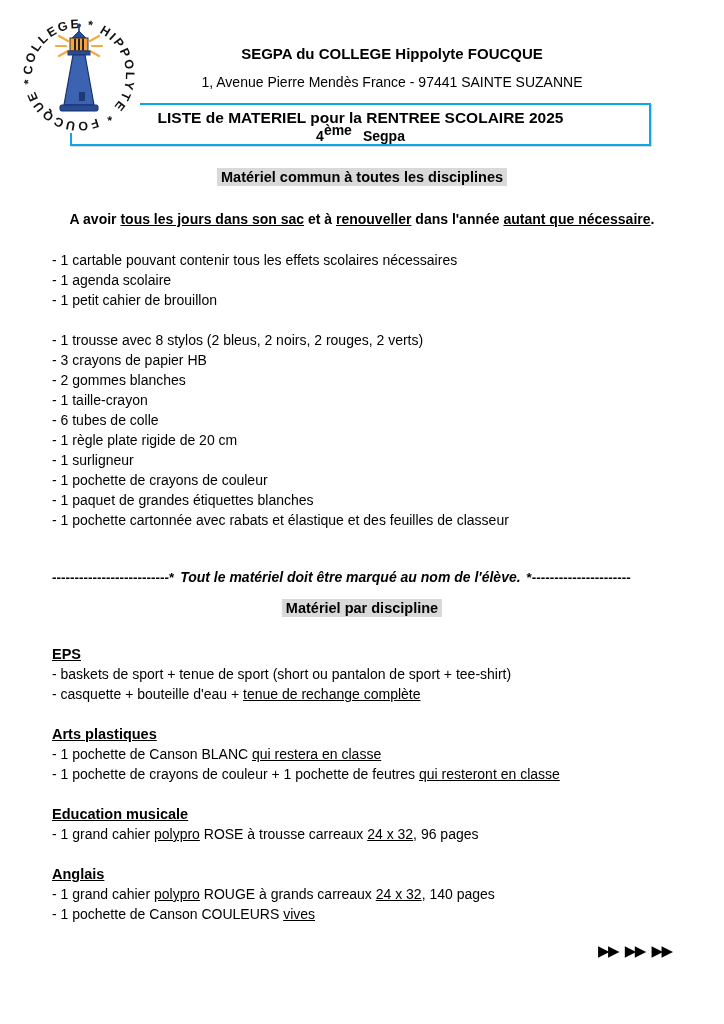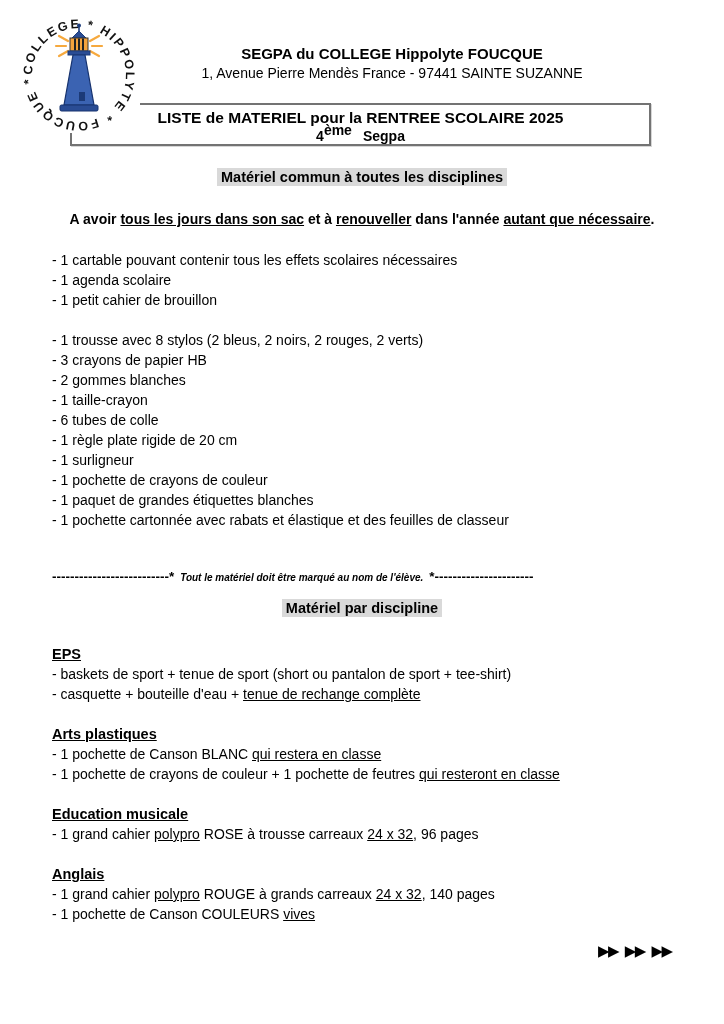--- a/index.html
+++ b/index.html
@@ -4,41 +4,41 @@
 <style>
   html,body{margin:0;padding:0;background:#ffffff;}
   .page{
     position:relative;width:724px;height:1024px;background:#ffffff;
     font-family:"Liberation Sans",sans-serif;font-size:14px;color:#000;
     overflow:hidden;
   }
   .logo{position:absolute;left:18px;top:13px;width:122px;height:120px;background:#fff;z-index:2;}
   .school-head{position:absolute;top:45px;left:60px;right:0;text-align:center;z-index:1;}
   .school-name{font-weight:bold;font-size:15px;}
-  .school-addr{font-size:14px;margin-top:3px;}
+  .school-addr{font-size:14px;margin-top:12px;}
   .title-box{
     position:absolute;left:70px;top:103px;width:577px;height:35px;
-    border:2px solid #737373;box-shadow:1px 1px 0 #d6d6d6;
+    border:2px solid #0ea5e9;box-shadow:1px 1px 0 #d6d6d6;
     text-align:center;padding-top:4px;z-index:1;background:#fff;
   }
   .tb1{font-weight:bold;font-size:15.5px;}
   .tb2{font-weight:bold;font-size:14px;margin-top:1px;}
   .tb2 sup{font-size:14px;vertical-align:super;line-height:0;}
   .grade-label{margin-left:11px;}
   .center-row{position:absolute;left:0;right:0;text-align:center;}
   .h-common{top:168px;}
   .h-disc{top:599px;}
   .highlight{display:inline-block;background:#d9d9d9;font-weight:bold;font-size:14.5px;padding:1px 4px;}
   .intro{top:211px;font-weight:bold;font-size:14px;}
   .u{text-decoration:underline;}
   .list{position:absolute;left:52px;right:36px;line-height:20px;}
   .group1{top:250px;}
   .group2{top:330px;}
   .separator{position:absolute;left:52px;top:569px;white-space:nowrap;font-weight:bold;font-size:13.5px;}
-  .sep-text{margin:0 6px;font-style:italic;font-size:10px;}
+  .sep-text{margin:0 6px;font-style:italic;font-size:14px;}
   .section{position:absolute;left:52px;right:36px;}
   .sec-title{font-weight:bold;text-decoration:underline;font-size:14.5px;line-height:20px;}
   .sec-lines{line-height:20px;}
   .page-marker{position:absolute;top:942px;left:598px;font-size:15px;letter-spacing:-1.5px;word-spacing:4px;color:#000;}
 </style>
 </head>
 <body>
 
 <div class="page">
 

